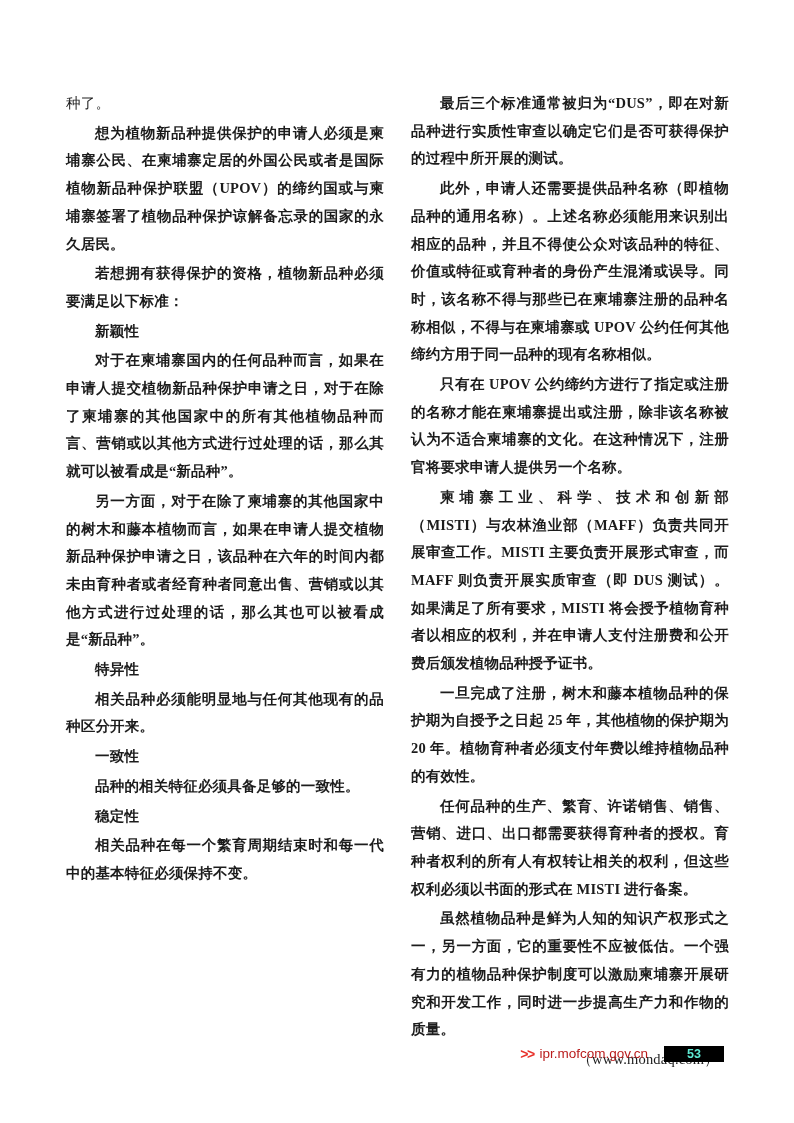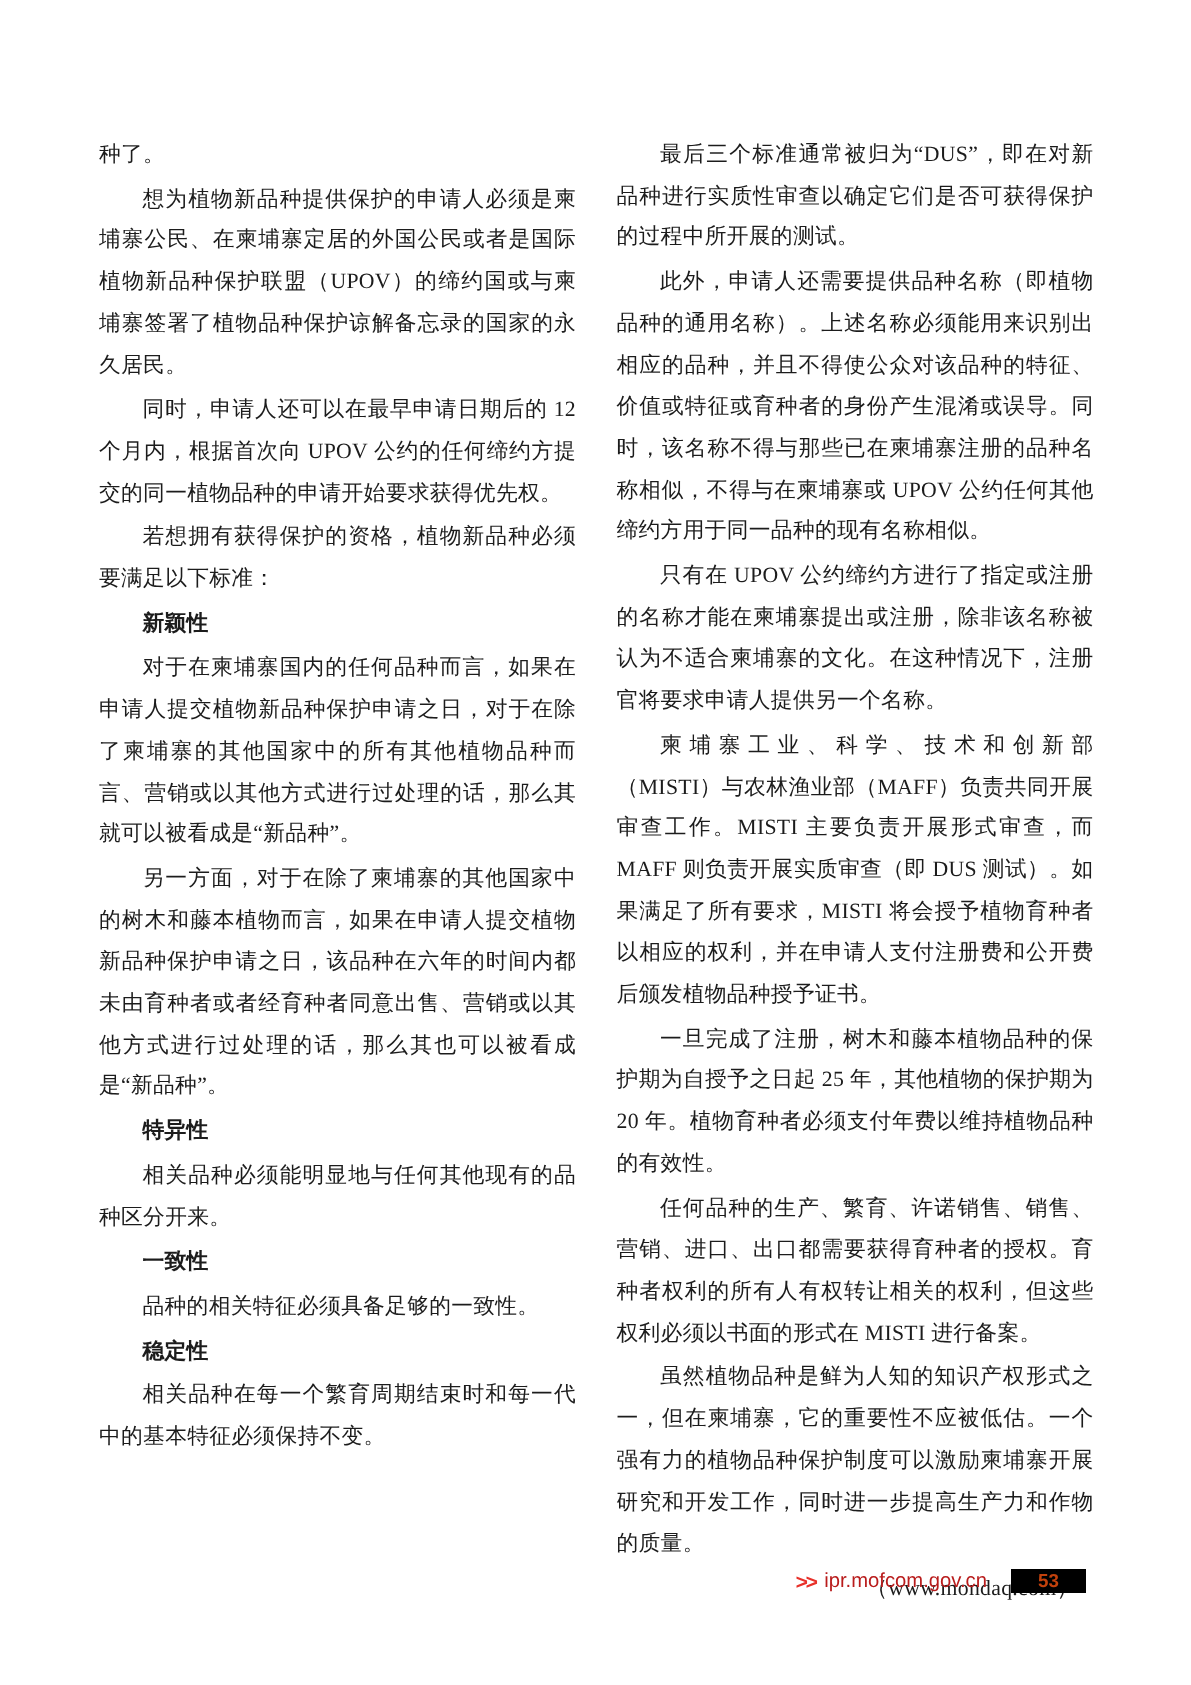--- a/index.html
+++ b/index.html
@@ -21,21 +21,21 @@
     top: 88px;
     width: 322px;
     font-size: 14.5px;
     line-height: 27.7px;
     text-align: justify;
     letter-spacing: 0.2px;
   }
   .column-left  { left: 64px;  }
   .column-right { left: 409px; }
   .column p { margin: 2px; padding: 0; }
-  p.indent { text-indent: 2em; }
+  p.indent { text-indent: 2em; font-weight: bold; }
   p.plain  { text-indent: 0; }
   p.heading {
     text-indent: 2em;
     font-weight: bold;
     font-family: "Liberation Sans", "DejaVu Sans", sans-serif;
     font-size: 14.5px;
   }
   p.source {
     text-align: right;
     padding-right: 10px;
@@ -59,59 +59,58 @@
     line-height: 1;
   }
   .site {
     color: #b91c1c;
     font-size: 13.5px;
     margin-right: 16px;
     line-height: 1;
   }
   .page-badge {
     background: #000000;
-    color: #c2410c;
+    color: #5eead4;
     font-size: 12.5px;
     font-weight: bold;
-    width: 50px;
+    width: 60px;
     height: 16px;
     display: flex;
     align-items: center;
     justify-content: center;
   }
 </style>
 </head>
 <body>
 
 <div class="page">
 
   <div class="column column-left" id="col-left">
       <p class="plain">种了。</p>
       <p class="indent">想为植物新品种提供保护的申请人必须是柬埔寨公民、在柬埔寨定居的外国公民或者是国际植物新品种保护联盟（UPOV）的缔约国或与柬埔寨签署了植物品种保护谅解备忘录的国家的永久居民。</p>
-      <p class="indent">同时，申请人还可以在最早申请日期后的 12 个月内，根据首次向 UPOV 公约的任何缔约方提交的同一植物品种的申请开始要求获得优先权。</p>
       <p class="indent">若想拥有获得保护的资格，植物新品种必须要满足以下标准：</p>
       <p class="heading">新颖性</p>
       <p class="indent">对于在柬埔寨国内的任何品种而言，如果在申请人提交植物新品种保护申请之日，对于在除了柬埔寨的其他国家中的所有其他植物品种而言、营销或以其他方式进行过处理的话，那么其就可以被看成是“新品种”。</p>
       <p class="indent">另一方面，对于在除了柬埔寨的其他国家中的树木和藤本植物而言，如果在申请人提交植物新品种保护申请之日，该品种在六年的时间内都未由育种者或者经育种者同意出售、营销或以其他方式进行过处理的话，那么其也可以被看成是“新品种”。</p>
       <p class="heading">特异性</p>
       <p class="indent">相关品种必须能明显地与任何其他现有的品种区分开来。</p>
       <p class="heading">一致性</p>
       <p class="indent">品种的相关特征必须具备足够的一致性。</p>
       <p class="heading">稳定性</p>
       <p class="indent">相关品种在每一个繁育周期结束时和每一代中的基本特征必须保持不变。</p>
     </div>
 
   <div class="column column-right" id="col-right">
       <p class="indent">最后三个标准通常被归为“DUS”，即在对新品种进行实质性审查以确定它们是否可获得保护的过程中所开展的测试。</p>
       <p class="indent">此外，申请人还需要提供品种名称（即植物品种的通用名称）。上述名称必须能用来识别出相应的品种，并且不得使公众对该品种的特征、价值或特征或育种者的身份产生混淆或误导。同时，该名称不得与那些已在柬埔寨注册的品种名称相似，不得与在柬埔寨或 UPOV 公约任何其他缔约方用于同一品种的现有名称相似。</p>
       <p class="indent">只有在 UPOV 公约缔约方进行了指定或注册的名称才能在柬埔寨提出或注册，除非该名称被认为不适合柬埔寨的文化。在这种情况下，注册官将要求申请人提供另一个名称。</p>
       <p class="indent">柬埔寨工业、科学、技术和创新部（MISTI）与农林渔业部（MAFF）负责共同开展审查工作。MISTI 主要负责开展形式审查，而 MAFF 则负责开展实质审查（即 DUS 测试）。如果满足了所有要求，MISTI 将会授予植物育种者以相应的权利，并在申请人支付注册费和公开费后颁发植物品种授予证书。</p>
       <p class="indent">一旦完成了注册，树木和藤本植物品种的保护期为自授予之日起 25 年，其他植物的保护期为 20 年。植物育种者必须支付年费以维持植物品种的有效性。</p>
       <p class="indent">任何品种的生产、繁育、许诺销售、销售、营销、进口、出口都需要获得育种者的授权。育种者权利的所有人有权转让相关的权利，但这些权利必须以书面的形式在 MISTI 进行备案。</p>
-      <p class="indent">虽然植物品种是鲜为人知的知识产权形式之一，但在柬埔寨，它的重要性不应被低估。一个强有力的植物品种保护制度可以激励柬埔寨开展研究和开发工作，同时进一步提高生产力和作物的质量。</p>
+      <p class="indent">虽然植物品种是鲜为人知的知识产权形式之一，另一方面，它的重要性不应被低估。一个强有力的植物品种保护制度可以激励柬埔寨开展研究和开发工作，同时进一步提高生产力和作物的质量。</p>
       <p class="source">（www.mondaq.com）</p>
     </div>
 
   <div class="footer">
     <span class="chevrons">&gt;&gt;</span>
     <span class="site">ipr.mofcom.gov.cn</span>
     <span class="page-badge">53</span>
   </div>
 
 </div>

